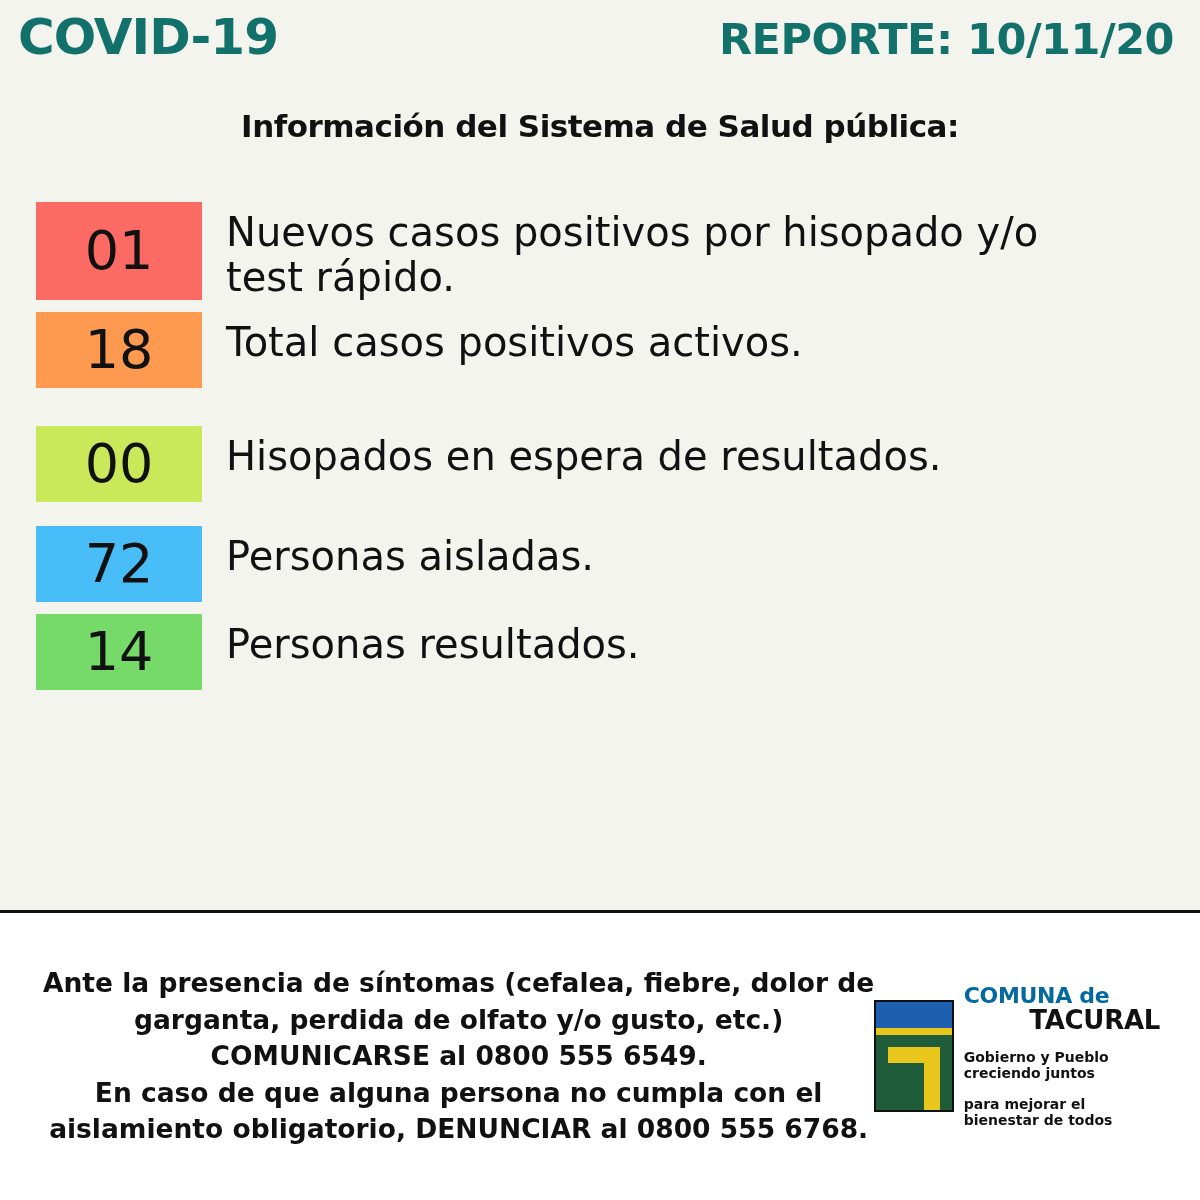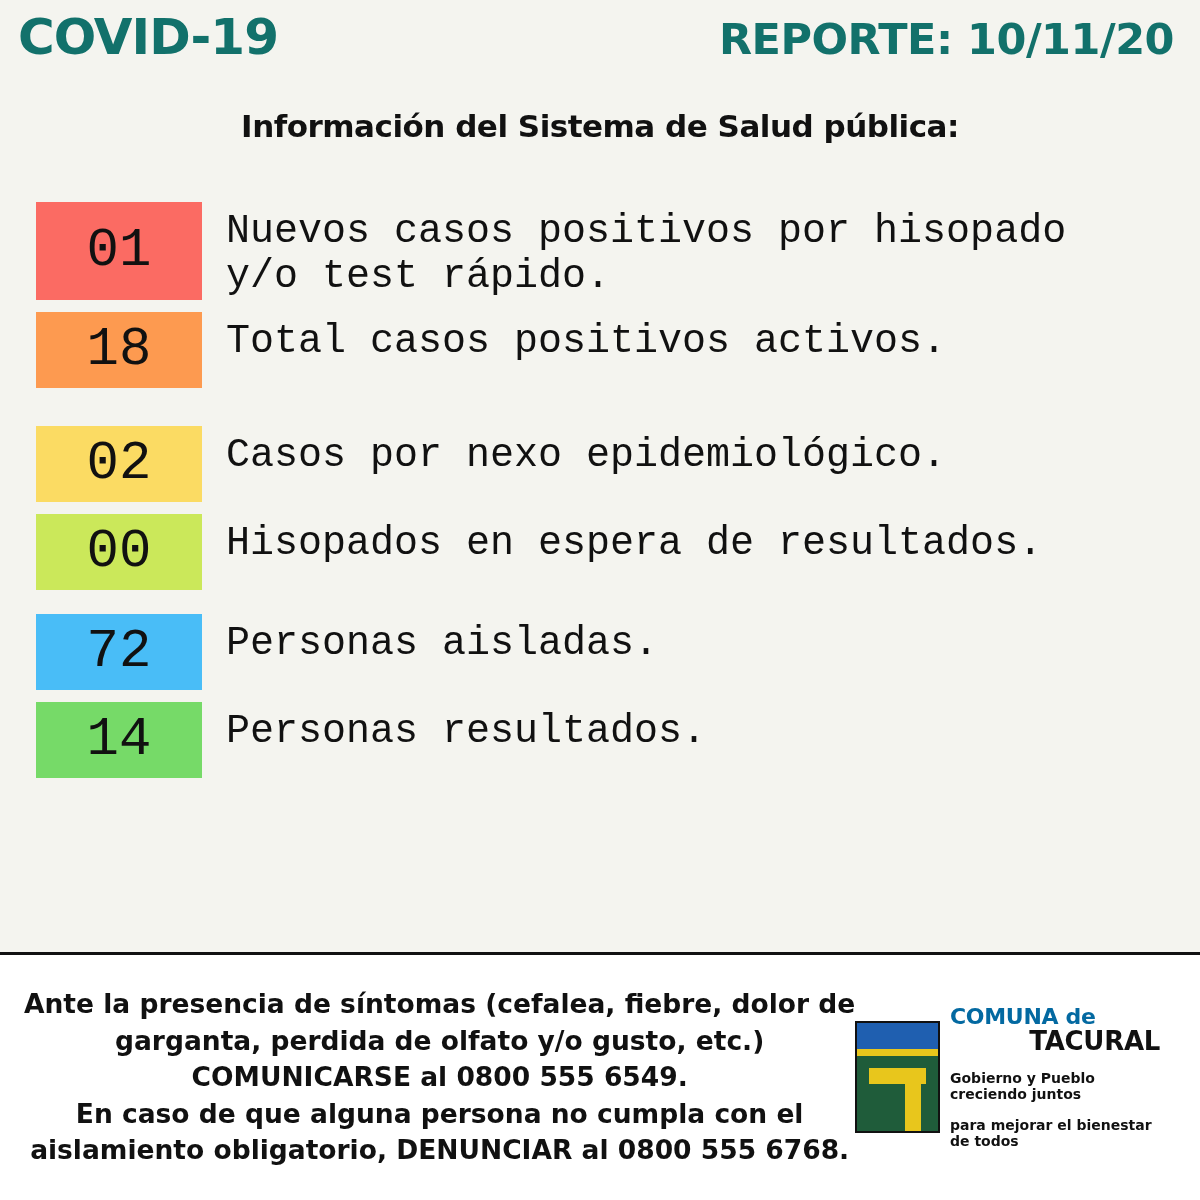--- a/index.html
+++ b/index.html
@@ -57,21 +57,20 @@
     margin-top: 58px;
     padding-left: 36px;
     padding-right: 20px;
     box-sizing: border-box;
     flex: 1 1 auto;
   }
   .stat-row {
     display: flex;
     align-items: flex-start;
     margin-bottom: 12px;
-    font-family: Liberation Mono, monospace;
   }
   .stat-row.tall .stat-badge {
     height: 98px;
   }
   .stat-badge {
     width: 166px;
     min-width: 166px;
     height: 76px;
     display: flex;
     align-items: center;
@@ -90,26 +89,26 @@
     padding-top: 8px;
     max-width: 900px;
     font-weight: 400;
   }
   .gap-small { height: 12px; }
   .gap-mid { height: 26px; }
   
   .footer {
     background: #ffffff;
     border-top: 3px solid #111;
-    height: 248px;
+    height: 290px;
     box-sizing: border-box;
     display: flex;
     align-items: center;
     justify-content: space-between;
-    padding: 10px 18px 10px 14px;
+    padding: 10px 18px 10px 33px;
   }
   .footer-text {
     flex: 1 1 auto;
     text-align: center;
     font-size: 26.5px;
     font-weight: 700;
     color: #111;
     line-height: 1.38;
     padding-left: 10px;
   }
@@ -205,24 +204,20 @@
       <div class="stat-text">Nuevos casos positivos por hisopado y/o test rápido.</div>
     </div>
 
     <div class="stat-row">
       <div class="stat-badge" style="background:#fd9a50">18</div>
       <div class="stat-text">Total casos positivos activos.</div>
     </div>
 
     <div class="gap-mid"></div>
 
-    <div class="stat-row">
-      <div class="stat-badge" style="background:#fbdb63">02</div>
-      <div class="stat-text">Casos por nexo epidemiológico.</div>
-    </div>
 
     <div class="stat-row">
       <div class="stat-badge" style="background:#cbe85a">00</div>
       <div class="stat-text">Hisopados en espera de resultados.</div>
     </div>
 
     <div class="gap-small"></div>
 
     <div class="stat-row">
       <div class="stat-badge" style="background:#49bdf7">72</div>

